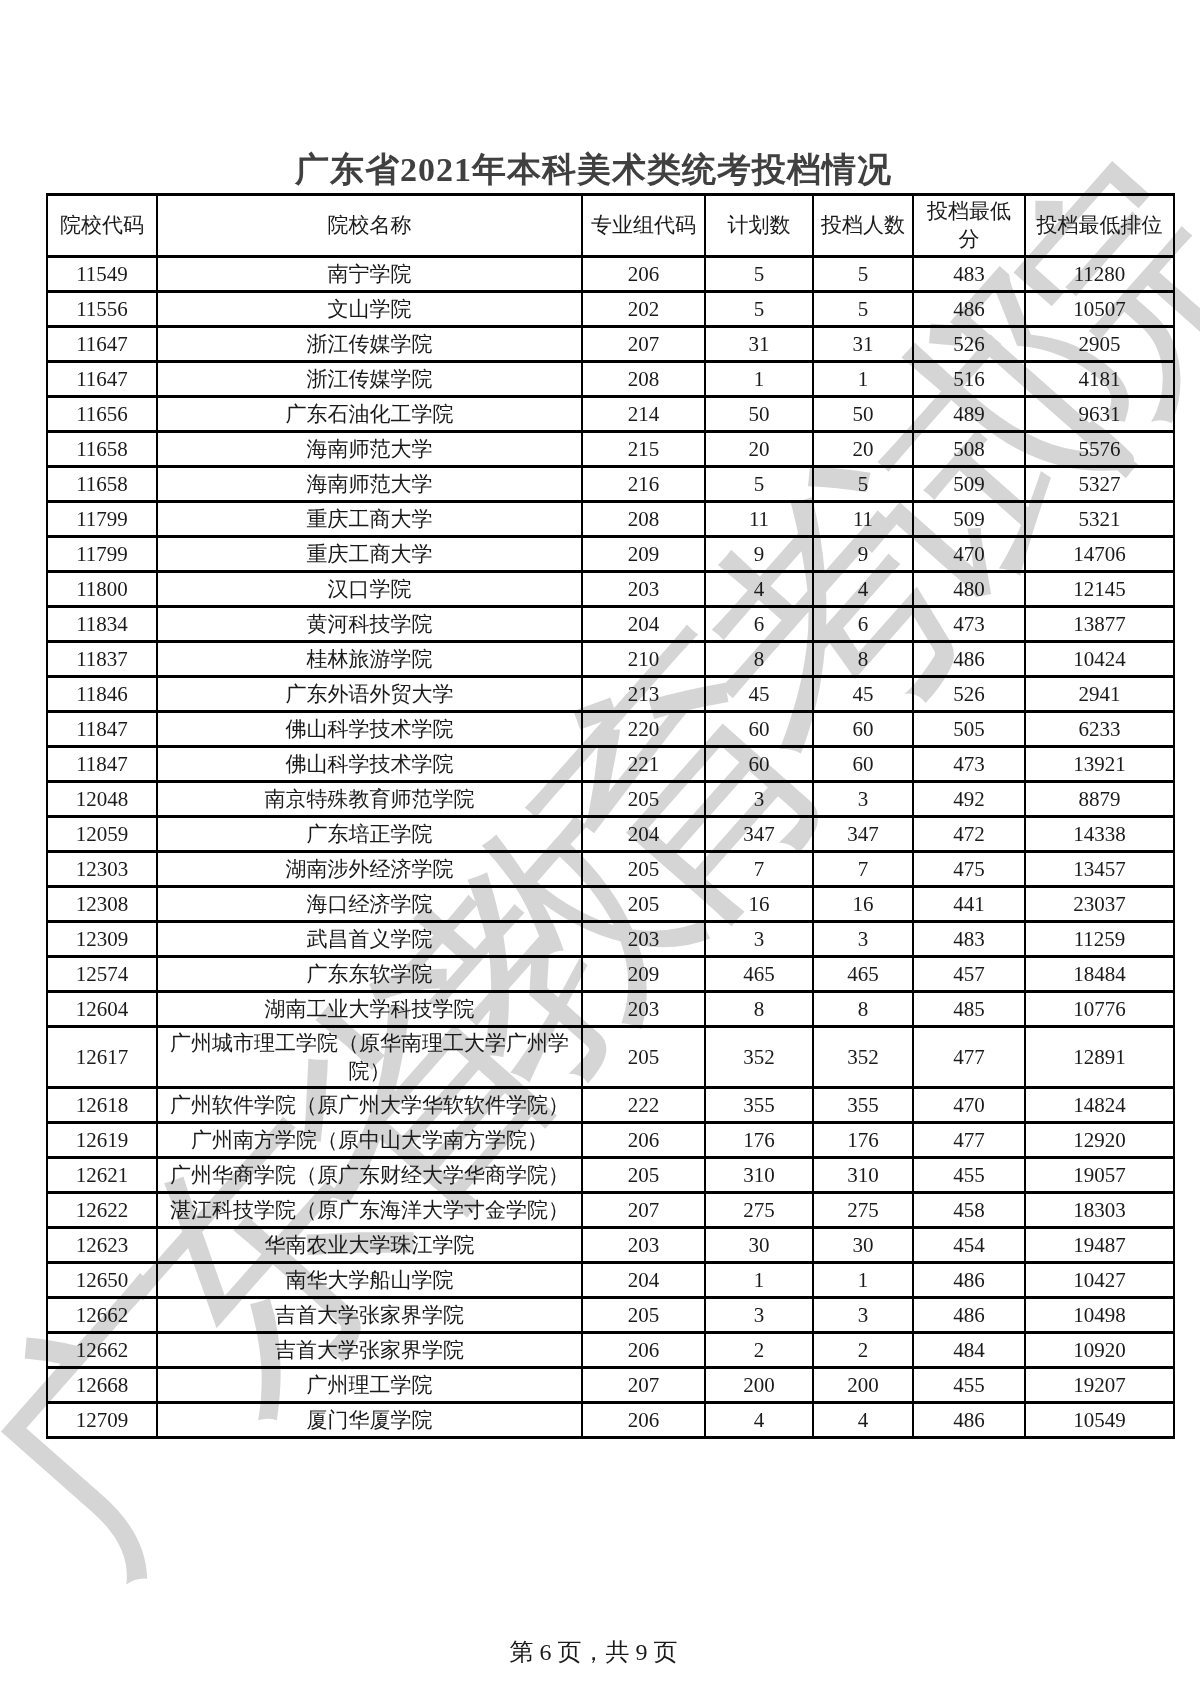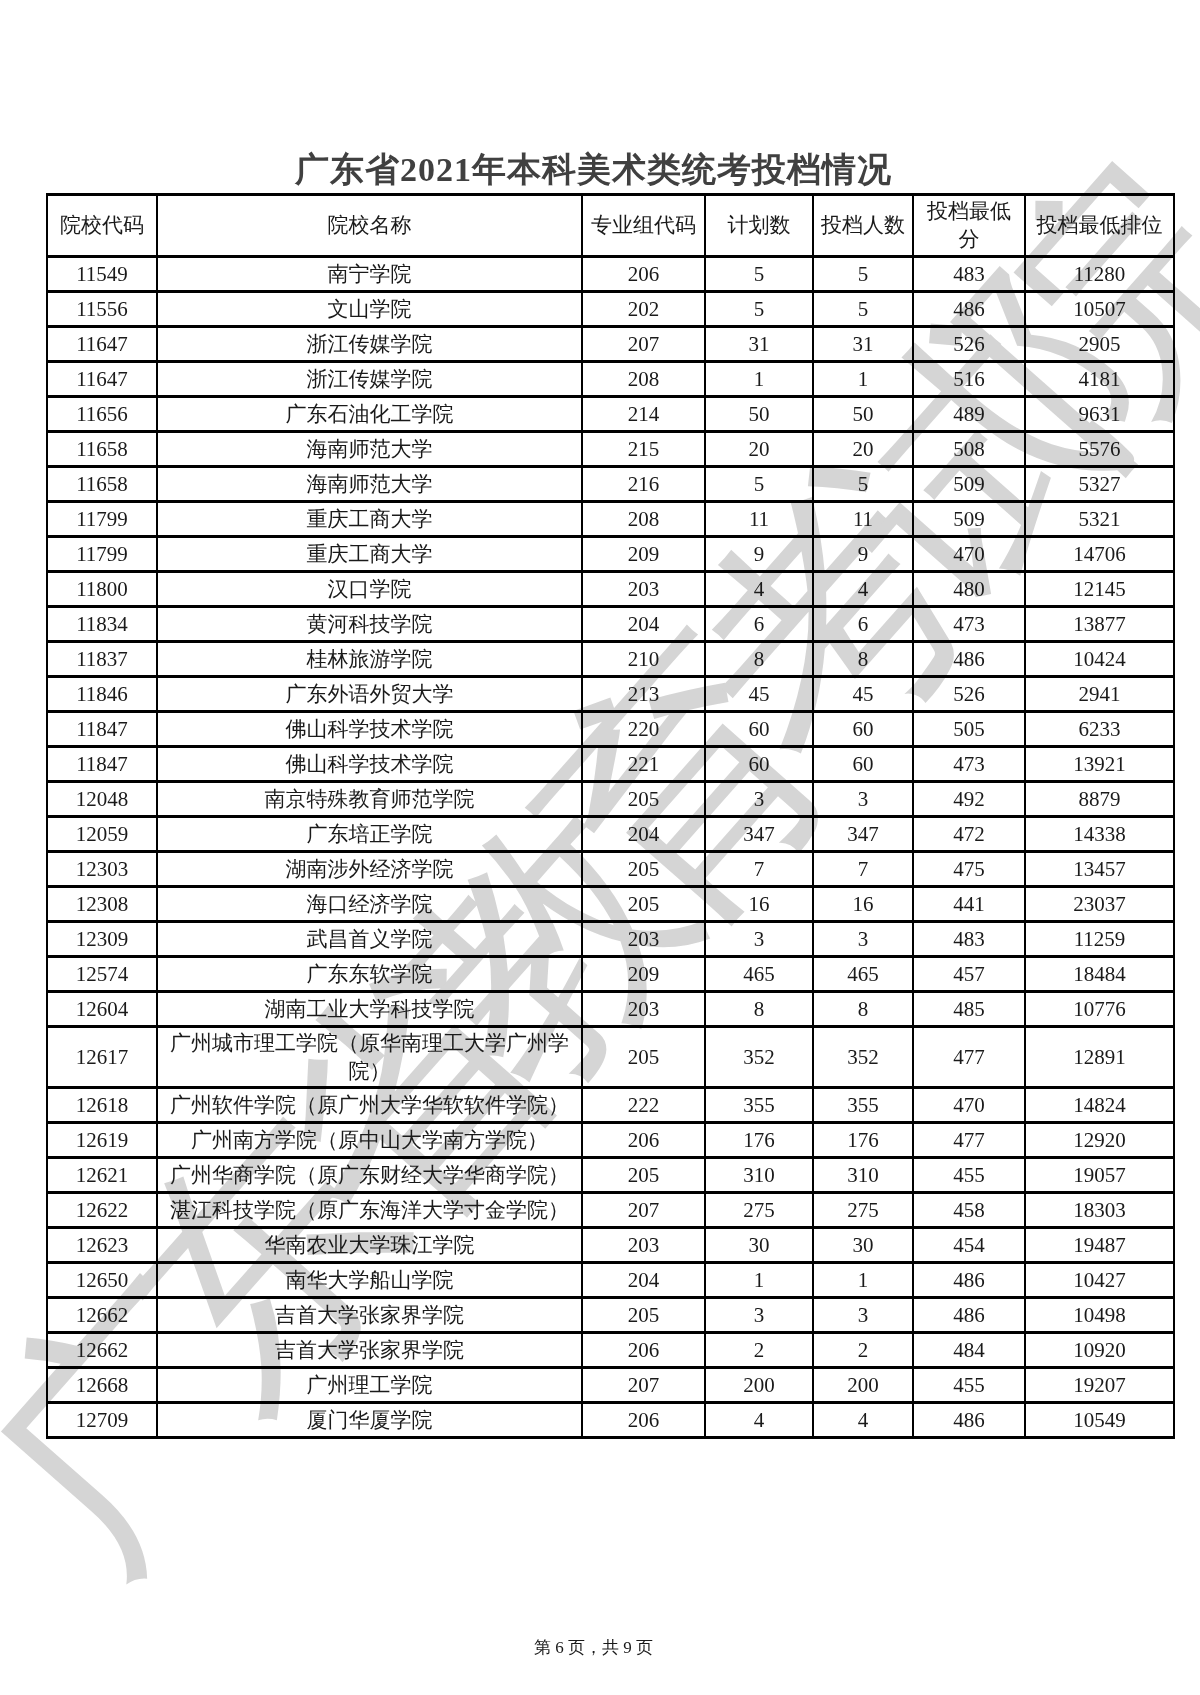--- a/index.html
+++ b/index.html
@@ -77,21 +77,21 @@
   .tbl tbody td {
     height: 35px;
   }
 
   .footer {
     position: absolute;
     top: 1636px;
     left: 30px;
     width: 1127px;
     text-align: center;
-    font-size: 17px;
+    font-size: 24px;
     z-index: 1;
     color: #1a1a1a;
   }
 </style>
 </head>
 <body>
 
 <div>
 
   <div class="watermark">广东省教育考试院</div>

